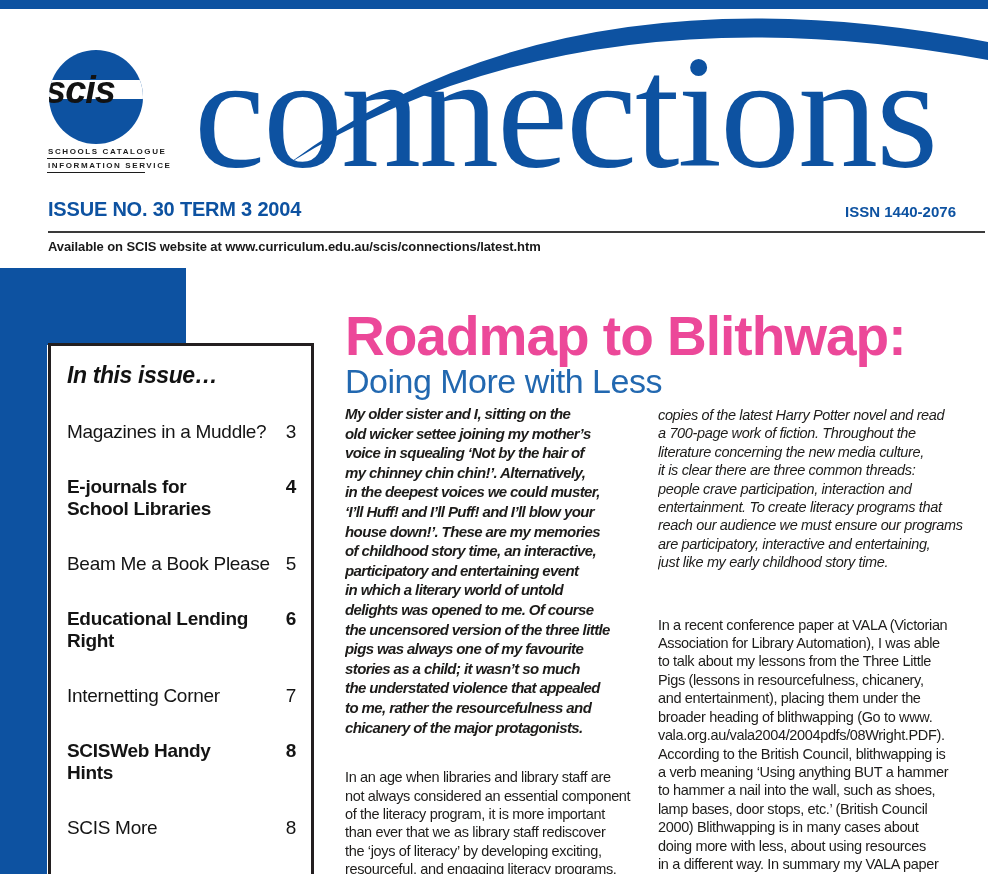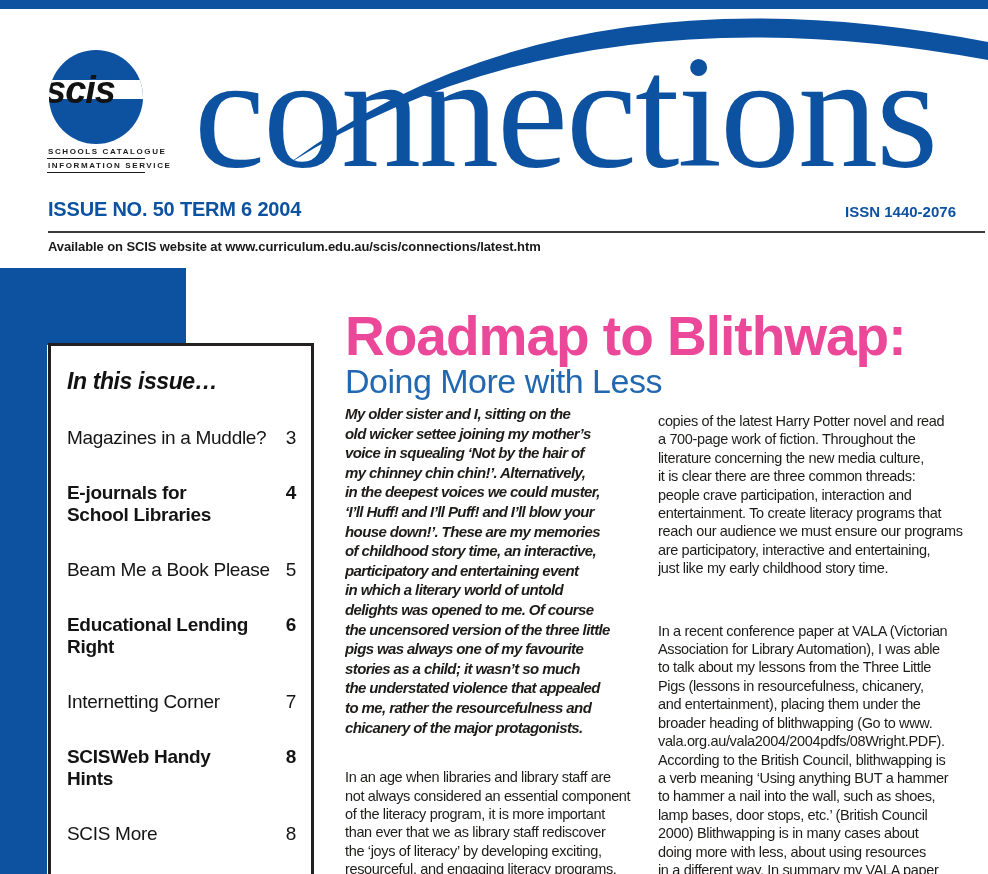--- a/index.html
+++ b/index.html
@@ -30,40 +30,40 @@
   .availability{left:48px;top:239px;font-size:13px;font-weight:700;color:#191919;letter-spacing:-0.1px;}
 
   
   .blue-block{left:0;top:268px;width:186px;height:77px;background:#0d52a1;}
   .blue-strip{left:0;top:268px;width:47px;height:606px;background:#0d52a1;}
 
   
   .toc-box{left:48px;top:343px;width:266px;height:560px;background:#ffffff;
     border:3px solid #231f20;box-sizing:border-box;padding:14px 15px 0 16px;}
   .toc-heading{font-size:23px;font-weight:700;font-style:italic;color:#121212;
-    letter-spacing:-0.4px;margin:8px 0 0 0;}
+    letter-spacing:-0.4px;margin:2px 0 0 0;}
   .toc-list{margin-top:32px;}
   .toc-item{display:flex;justify-content:space-between;
     margin-bottom:33px;font-size:19px;line-height:22px;color:#141414;letter-spacing:-0.3px;}
   .toc-item .lbl{width:206px;}
   .toc-item .pg{text-align:right;}
   .toc-item.b{font-weight:700;gap:34px;}
 
   
   .article-title{left:345px;top:272px;font-size:55px;font-weight:700;color:#ec4899;
     letter-spacing:-1px;line-height:1;}
   .article-subtitle{left:345px;top:336px;font-size:34px;font-weight:400;color:#2268b0;
     letter-spacing:-0.5px;line-height:1;}
   .col{white-space:pre-line;color:#1d1c1a;}
   .col-left{left:345px;top:386px;width:308px;height:488px;overflow:hidden;}
   .col-right{left:658px;top:386px;width:316px;height:488px;overflow:hidden;}
   .intro{font-size:15px;line-height:19.6px;font-weight:700;font-style:italic;letter-spacing:-0.6px;}
   .bodypara{font-size:14.5px;line-height:18.4px;font-weight:400;letter-spacing:-0.35px;}
   .col-left .bodypara{margin-top:13px;}
-  .col-right .p1{margin-top:8px;}
+  .col-right .p1{margin-top:2px;font-style:italic;}
   .col-right .p2{margin-top:26px;}
 </style>
 </head>
 <body>
 
 <div class="abs topbar"></div>
 
 <svg class="abs swoosh" viewBox="0 0 988 220" xmlns="http://www.w3.org/2000/svg">
   <path d="M 988 42 Q 560 -40 288 164 Q 575 -16 988 60 Z" fill="#0d52a1"></path>
 </svg>
@@ -73,21 +73,21 @@
     <span class="logo-acronym">scis</span>
   </div>
 </div>
 <div class="abs logo-sub">
   <div class="logo-subline">SCHOOLS CATALOGUE</div>
   <div class="logo-subline">INFORMATION SERVICE</div>
 </div>
 
 <div class="abs masthead-title">connections</div>
 
-<div class="abs issue-line">ISSUE NO. 50 TERM 6 2004</div>
+<div class="abs issue-line">ISSUE NO. 30 TERM 3 2004</div>
 <div class="abs issn">ISSN 1440-2076</div>
 <div class="abs rule"></div>
 <div class="abs availability">Available on SCIS website at www.curriculum.edu.au/scis/connections/latest.htm</div>
 
 <div class="abs blue-block"></div>
 <div class="abs blue-strip"></div>
 
 <div class="abs toc-box">
   <h2 class="toc-heading">In this issue…</h2>
   <div class="toc-list">

